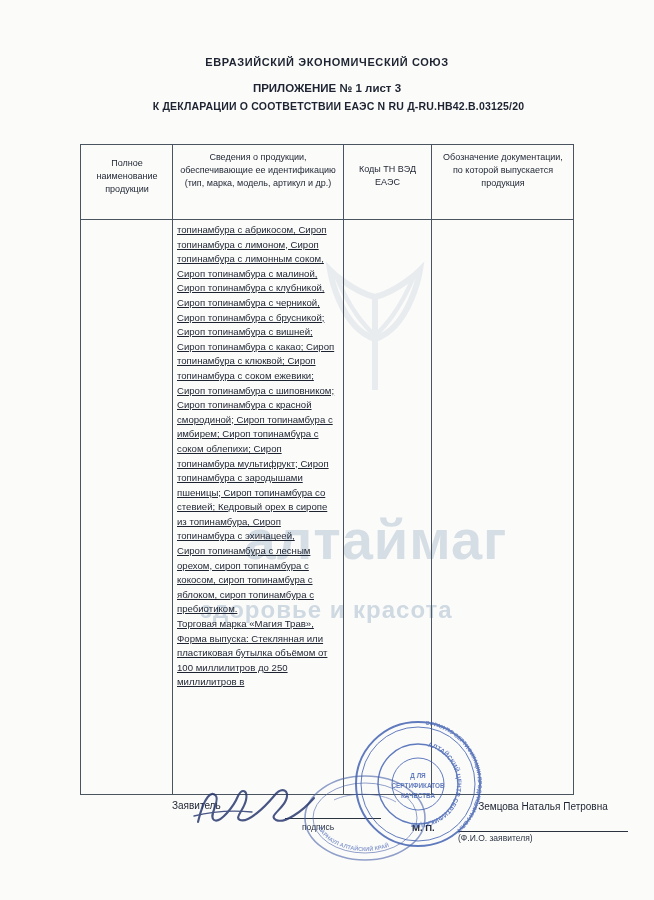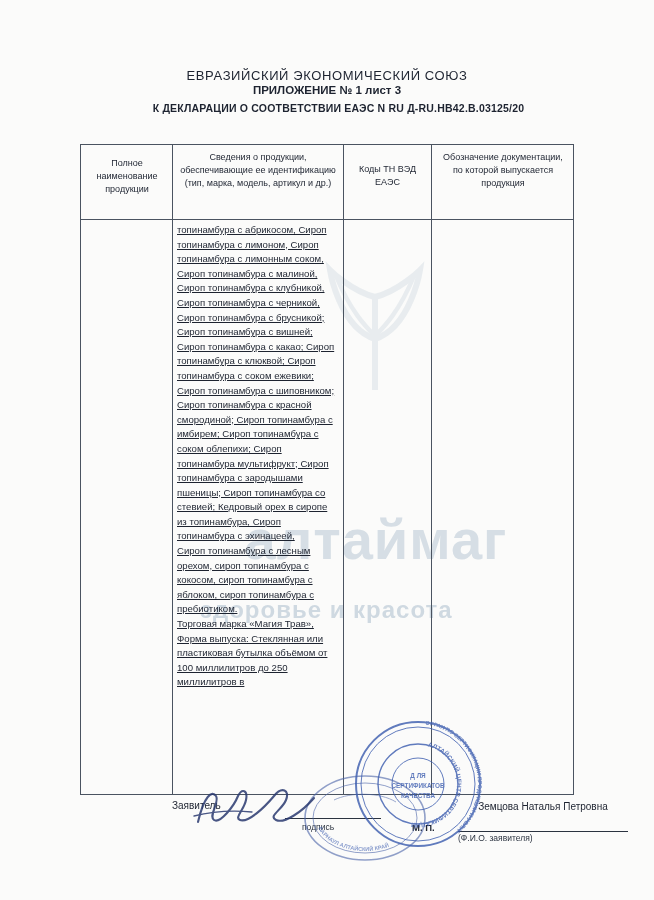--- a/index.html
+++ b/index.html
@@ -68,30 +68,29 @@
   
   .doc-head {
     position: absolute;
     left: 0;
     right: 0;
     top: 56px;
     text-align: center;
     z-index: 3;
   }
   .doc-head .line1 {
-    font-size: 13px;
-    font-weight: normal;
+    font-size: 11px;
+    font-weight: bold;
     letter-spacing: 0.6px;
     color: #1d2330;
-    margin-top: 12px;
   }
   .doc-head .line2 {
     font-size: 11.5px;
     font-weight: bold;
-    margin-top: 1px;
+    margin-top: 14px;
     color: #1d2330;
   }
   .doc-head .line3 {
     font-size: 10.5px;
     font-weight: bold;
     margin-top: 6px;
     color: #1d2330;
     letter-spacing: 0.2px;
     padding-left: 23px;
   }

